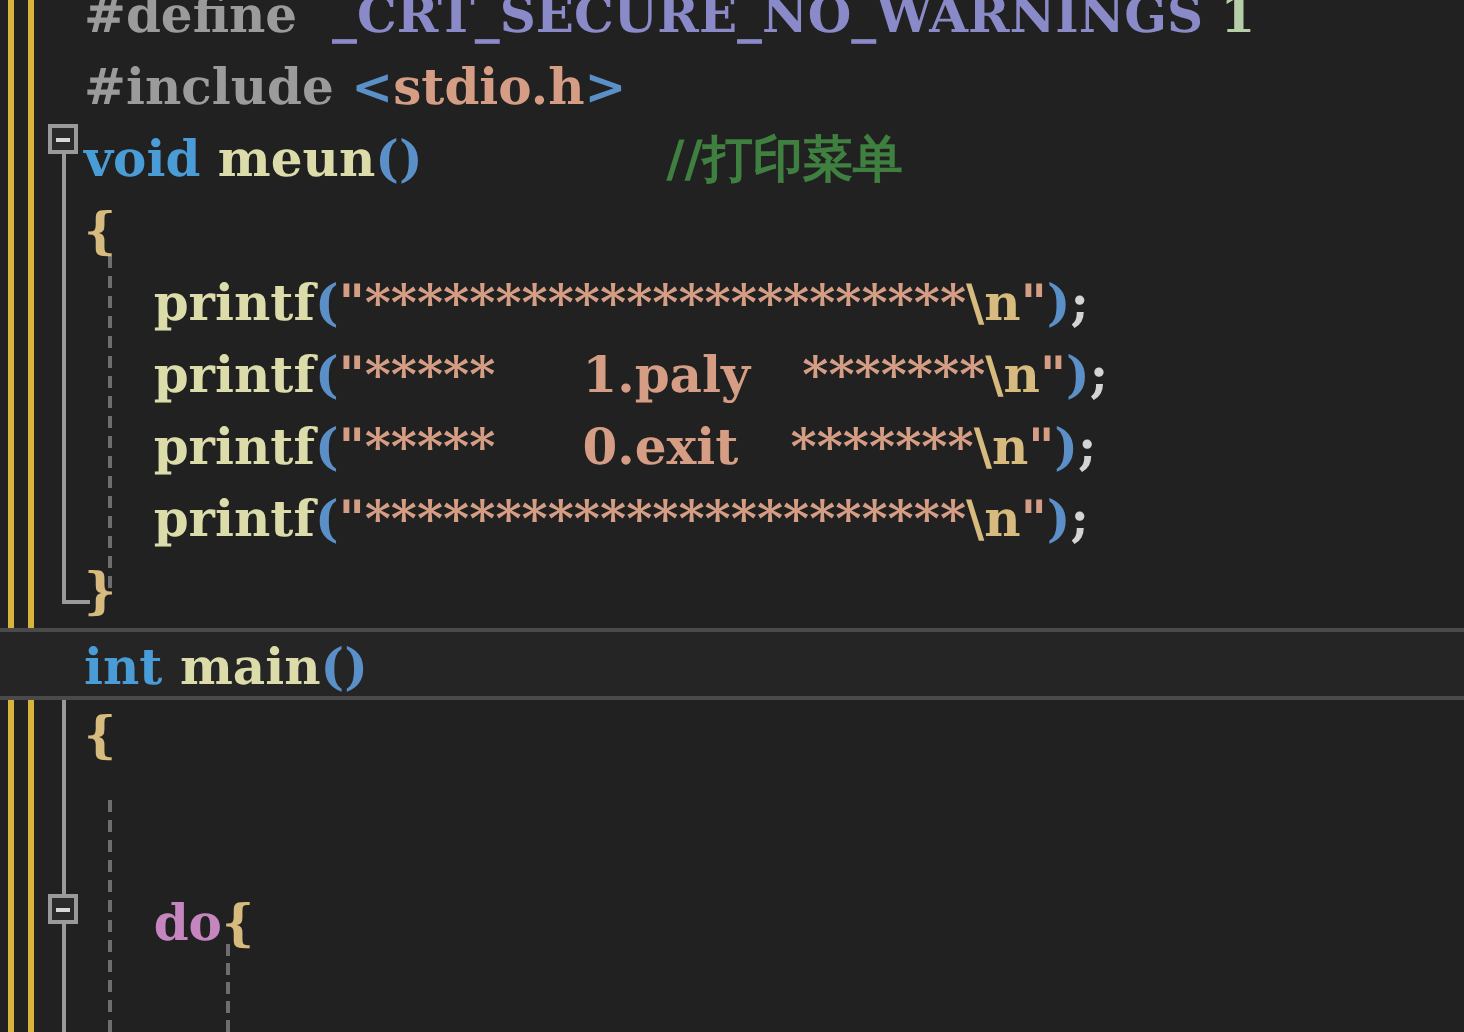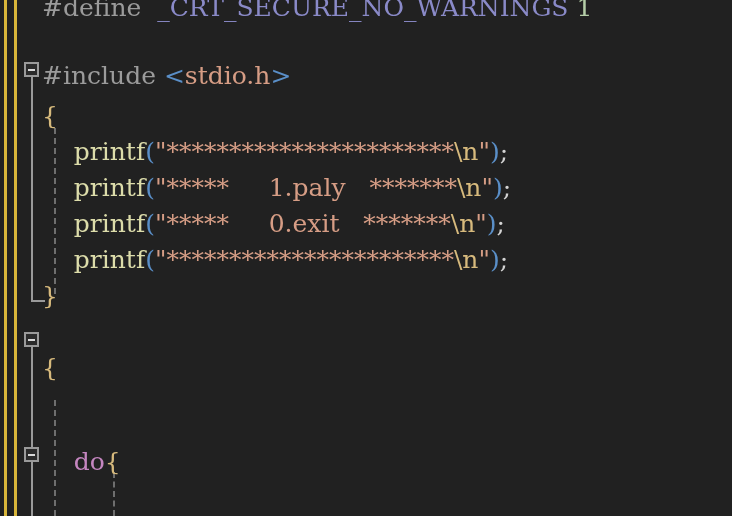--- a/index.html
+++ b/index.html
@@ -24,21 +24,21 @@
     width: 3px;
     background: #d8b53a;
   }
   .change-bar.a { left: 4px; }
   .change-bar.b { left: 14px; }
 
   
   .code-layer {
     position: absolute;
     left: 0; top: 0;
-    width: 732px; height: 364px;
+    width: 732px; height: 364px; font-weight: bold;
   }
 
   .line {
     position: absolute;
     left: 0;
     width: 732px;
     height: 36px;
     line-height: 36px;
     font-size: 25px;
     white-space: pre;
@@ -141,26 +141,28 @@
 
   <div class="fold" style="top:447px;"></div>
   <div class="spine" style="top:462px; height:54px;"></div>
 
   <div class="guide" style="left:54px; top:128px; height:166px;"></div>
   <div class="guide" style="left:54px; top:400px; height:116px;"></div>
   <div class="guide" style="left:113px; top:472px; height:44px;"></div>
 
   <div class="code-layer">
       <div class="line" style="top: -10px;"><span class="txt"><span class="t-pre">#define</span><span class="t-plain">  </span><span class="t-macro">_CRT_SECURE_NO_WARNINGS</span><span class="t-plain"> </span><span class="t-num">1</span></span></div>
-      <div class="line" style="top: 26px; margin-top: 32px;"><span class="txt"><span class="t-pre">#include</span><span class="t-plain"> </span><span class="t-paren">&lt;</span><span class="t-str">stdio.h</span><span class="t-paren">&gt;</span></span></div>
+      <div class="line" style="top: 26px;"><span class="txt"><span class="t-pre">#include</span><span class="t-plain"> </span><span class="t-paren">&lt;</span><span class="t-str">stdio.h</span><span class="t-paren">&gt;</span></span></div>
+      <div class="line" style="top: 62px;"><span class="txt"><span class="t-kw">void</span><span class="t-plain"> </span><span class="t-fn">meun</span><span class="t-paren">()</span><span class="t-plain">              </span><span class="t-cmt">//打印菜单</span></span></div>
       <div class="line" style="top: 98px;"><span class="txt"><span class="t-brace">{</span></span></div>
       <div class="line" style="top: 134px;"><span class="txt"><span class="t-plain">    </span><span class="t-fn">printf</span><span class="t-paren">(</span><span class="t-str">"***********************</span><span class="t-esc">\n</span><span class="t-str">"</span><span class="t-paren">)</span><span class="t-plain">;</span></span></div>
       <div class="line" style="top: 170px;"><span class="txt"><span class="t-plain">    </span><span class="t-fn">printf</span><span class="t-paren">(</span><span class="t-str">"*****     1.paly   *******</span><span class="t-esc">\n</span><span class="t-str">"</span><span class="t-paren">)</span><span class="t-plain">;</span></span></div>
       <div class="line" style="top: 206px;"><span class="txt"><span class="t-plain">    </span><span class="t-fn">printf</span><span class="t-paren">(</span><span class="t-str">"*****     0.exit   *******</span><span class="t-esc">\n</span><span class="t-str">"</span><span class="t-paren">)</span><span class="t-plain">;</span></span></div>
       <div class="line" style="top: 242px;"><span class="txt"><span class="t-plain">    </span><span class="t-fn">printf</span><span class="t-paren">(</span><span class="t-str">"***********************</span><span class="t-esc">\n</span><span class="t-str">"</span><span class="t-paren">)</span><span class="t-plain">;</span></span></div>
       <div class="line" style="top: 278px;"><span class="txt"><span class="t-brace">}</span></span></div>
+      <div class="line current" style="top: 314px;"><span class="txt"><span class="t-kw">int</span><span class="t-plain"> </span><span class="t-fn">main</span><span class="t-paren">()</span></span></div>
       <div class="line" style="top: 350px;"><span class="txt"><span class="t-brace">{</span></span></div>
       <div class="line" style="top: 386px;"><span class="txt"></span></div>
       <div class="line" style="top: 444px;"><span class="txt"><span class="t-plain">    </span><span class="t-kw2">do</span><span class="t-brace">{</span></span></div>
       <div class="line" style="top: 458px;"><span class="txt"></span></div>
     </div>
 
 </div>
 
 </body></html>

